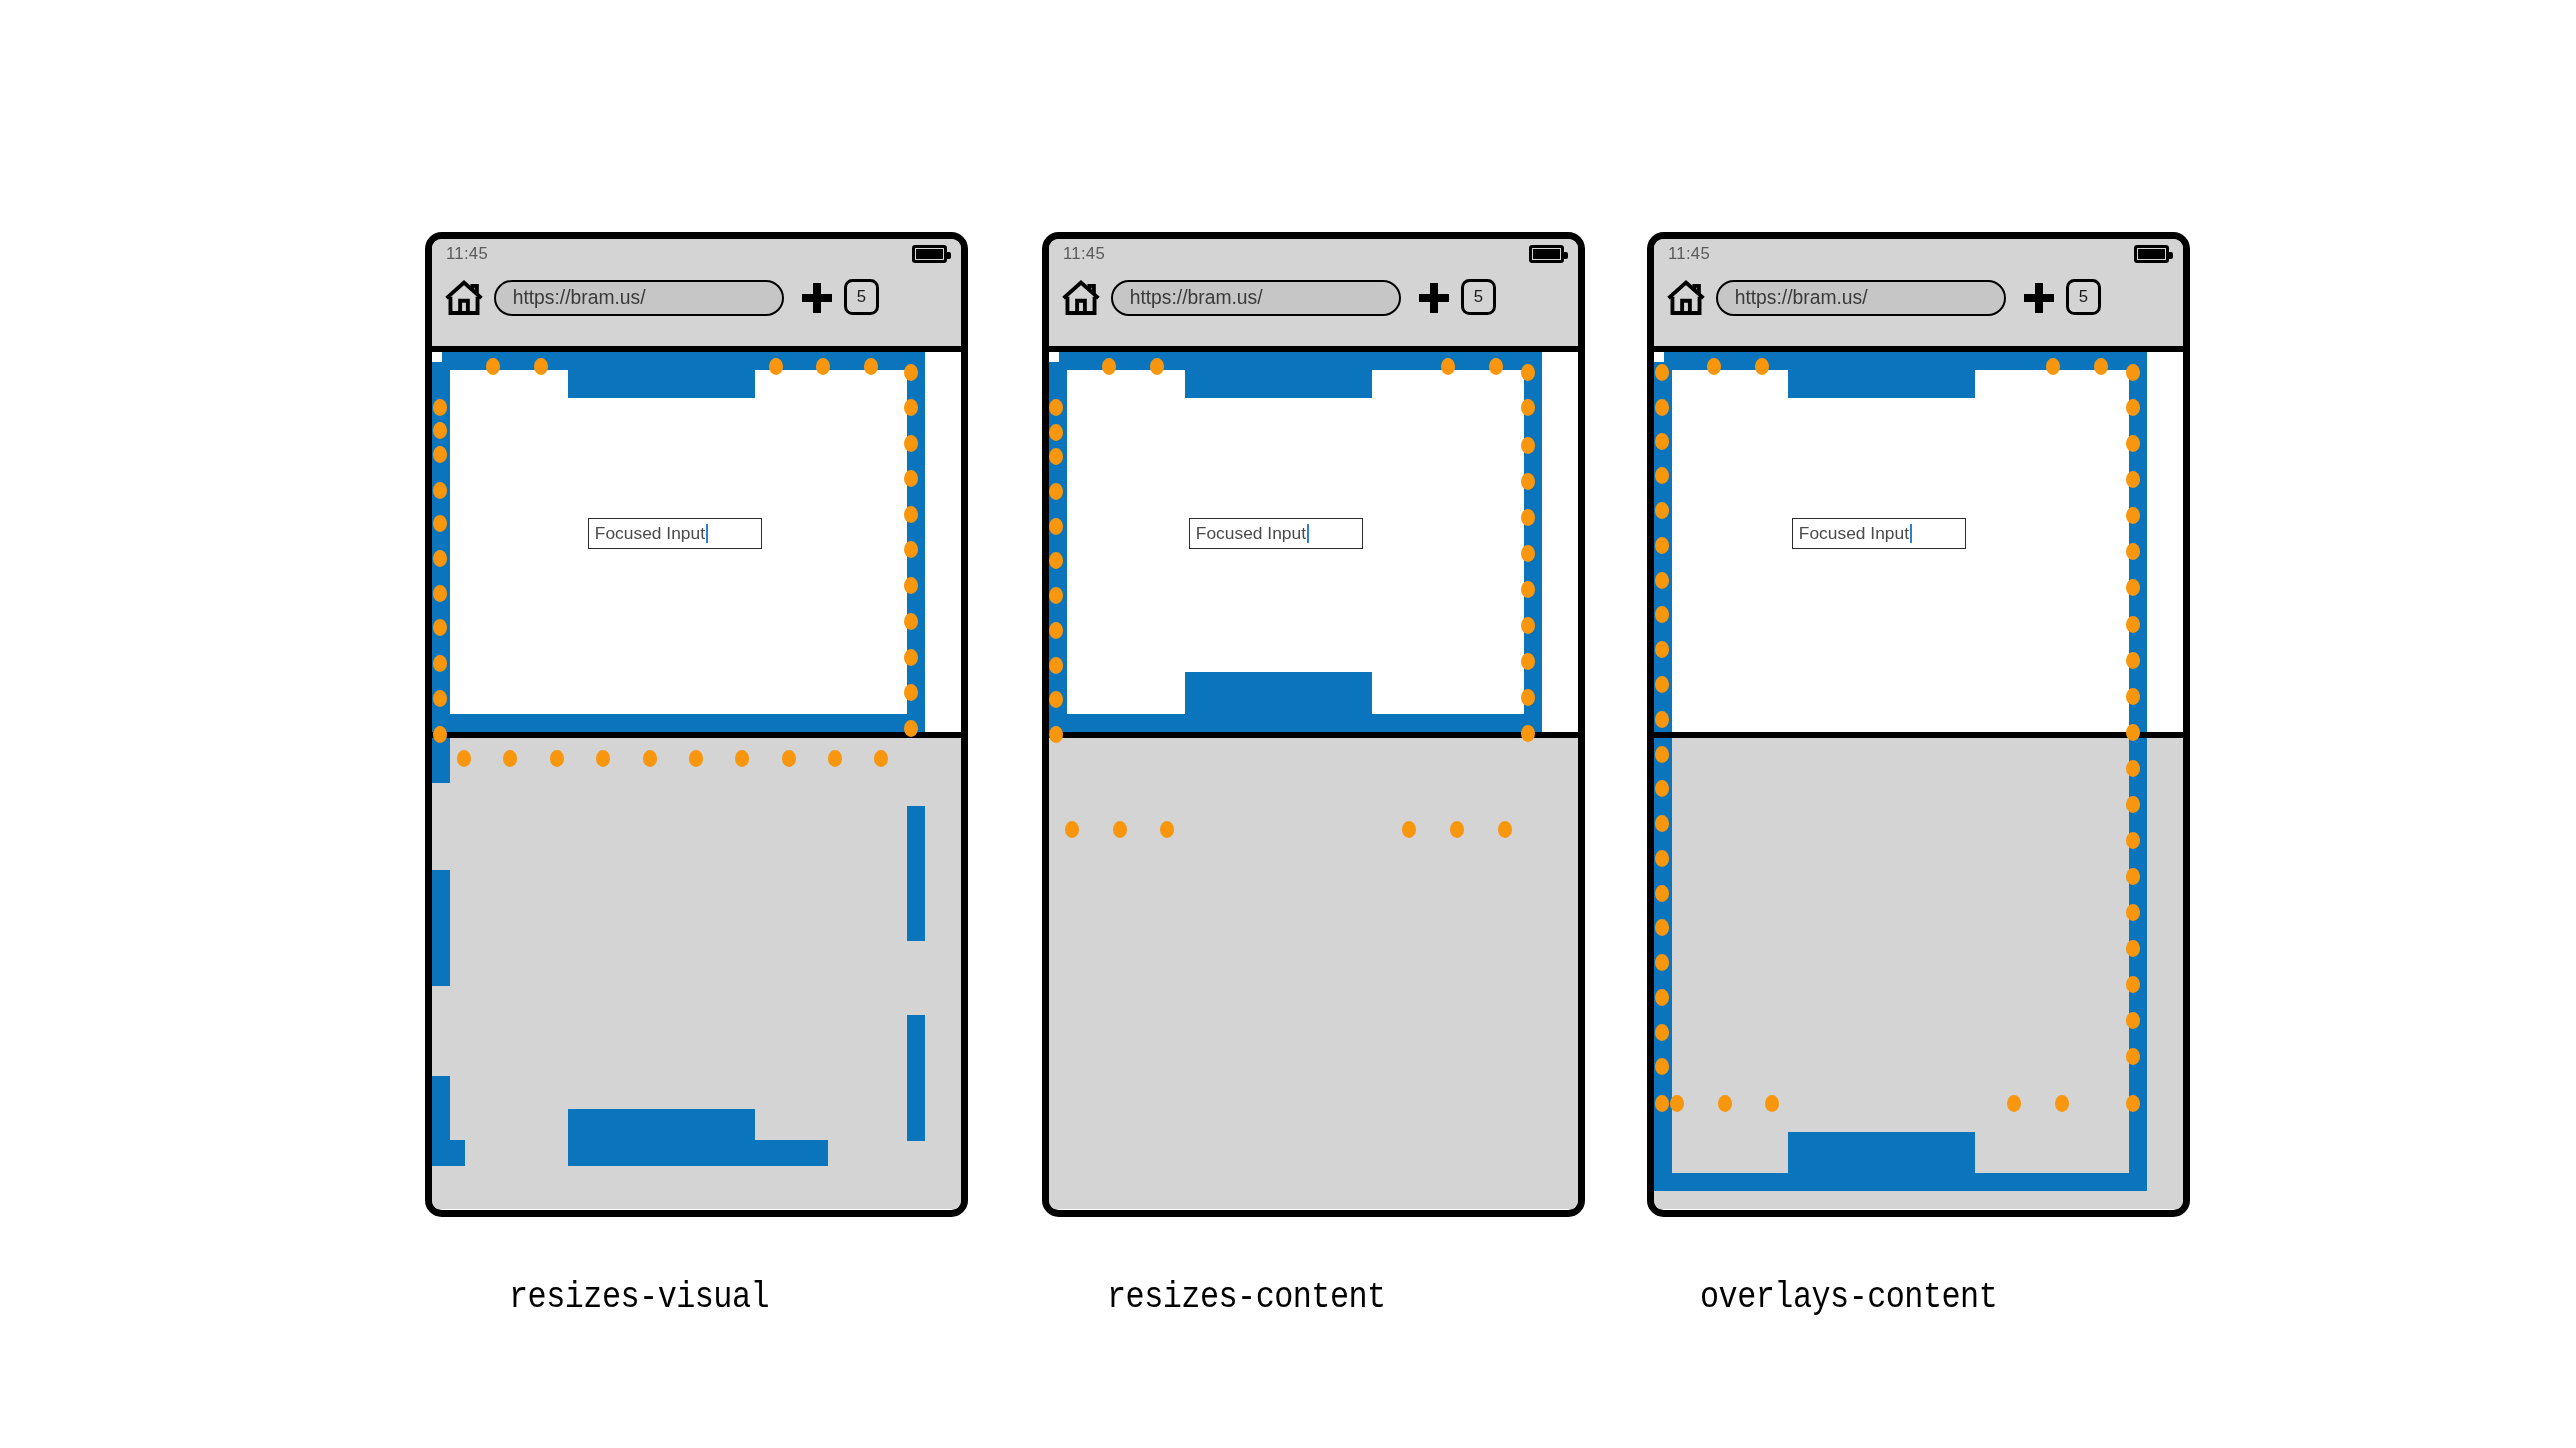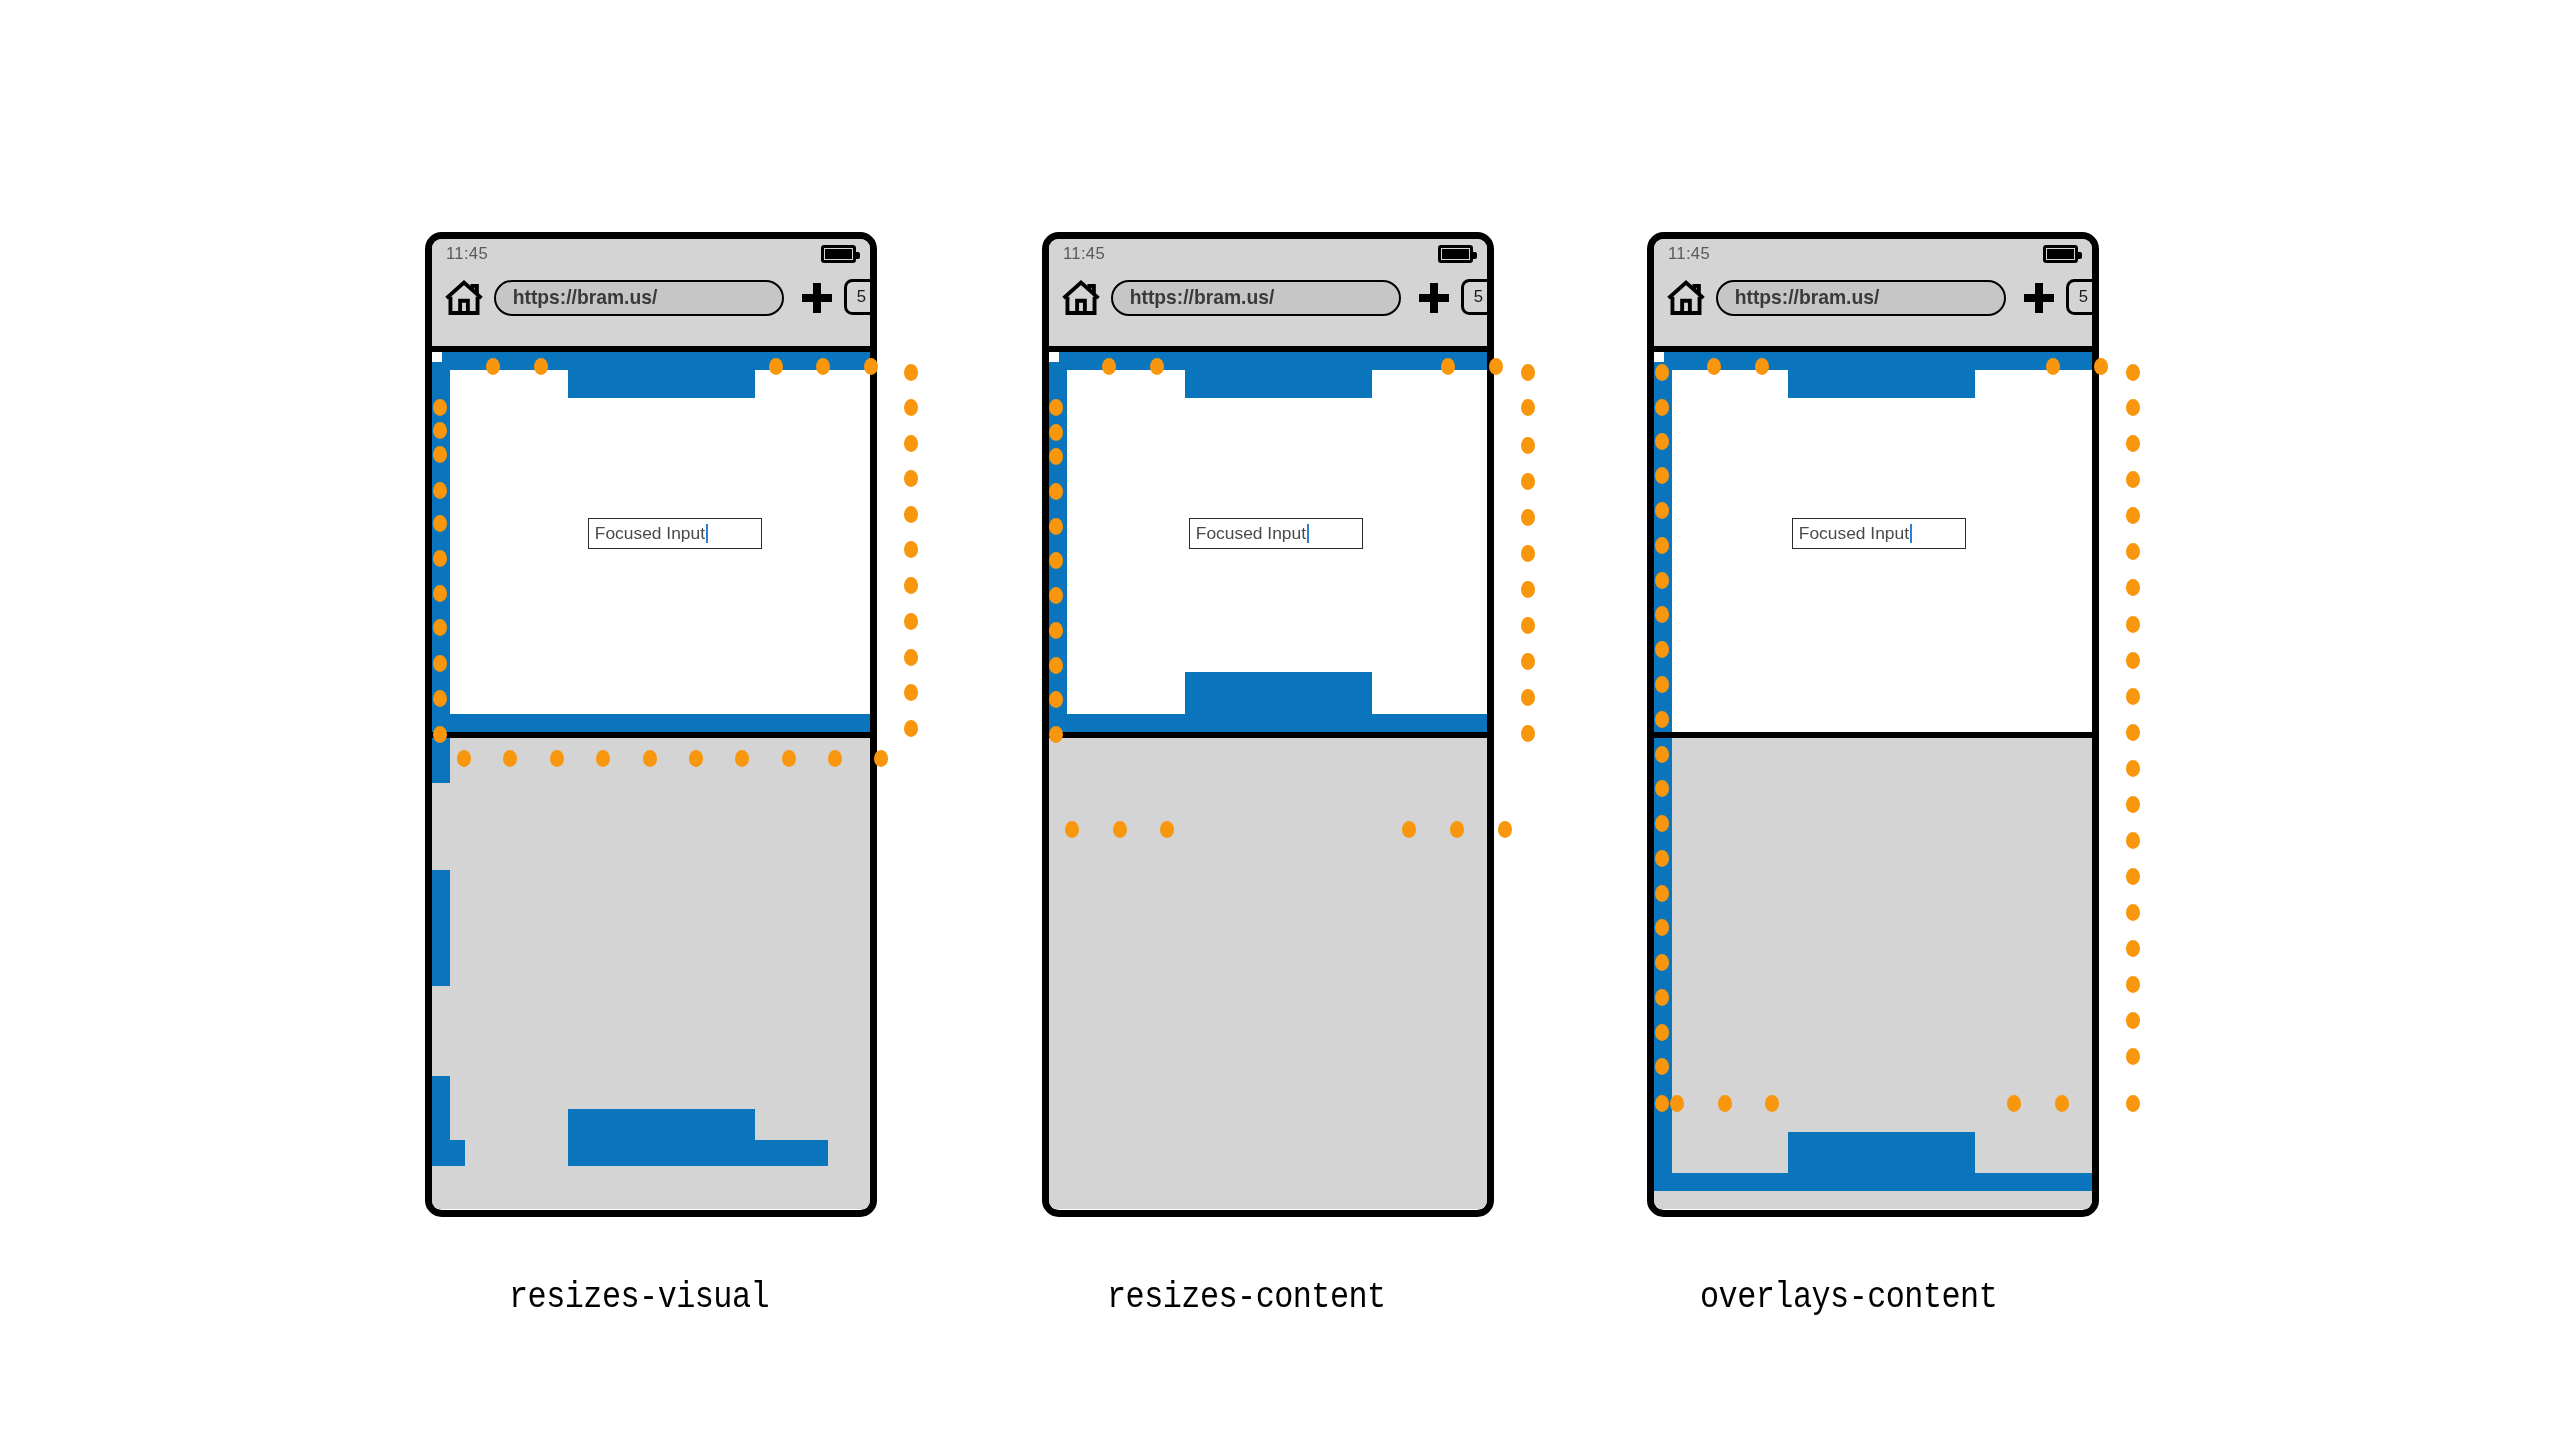--- a/index.html
+++ b/index.html
@@ -5,21 +5,21 @@
   html,body{margin:0;padding:0;background:#ffffff;}
   body{
     width:2576px;height:1449px;overflow:hidden;position:relative;
     font-family:"Liberation Sans", sans-serif;
   }
   .stage{position:absolute;inset:0;}
 
   
   .phone{
     position:absolute;
-    width:452px;height:985px;
+    width:543px;height:985px;
     border:7.7px solid #000;
     border-radius:16.7px;
     background:#ffffff;
     box-sizing:border-box;
     overflow:hidden;
   }
   .phone-1{left:425px;top:232px;}
   .phone-2{left:1042px;top:232px;}
   .phone-3{left:1647px;top:232px;}
 
@@ -65,21 +65,20 @@
     background:#c6c6c6;
     border:2.6px solid #000;
     border-radius:22px;
     box-sizing:border-box;
     display:flex;align-items:center;
   }
   .urltext{
     margin-left:16.7px;font-size:19.3px;color:#3a3a3a;
     white-space:nowrap;
     font-family:"Liberation Sans", sans-serif;
-    font-weight:bold;
   }
   .plus-icon{
     position:absolute;left:370px;top:13px;width:30px;height:30px;
   }
   .plus-icon::before{content:"";position:absolute;left:0;top:11px;width:30px;height:7.7px;background:#000;}
   .plus-icon::after{content:"";position:absolute;left:11px;top:0;width:7.7px;height:30px;background:#000;}
   .tabcount{
     position:absolute;left:412px;top:9px;
     width:35px;height:36px;
     border:3.2px solid #000;border-radius:8.4px;

